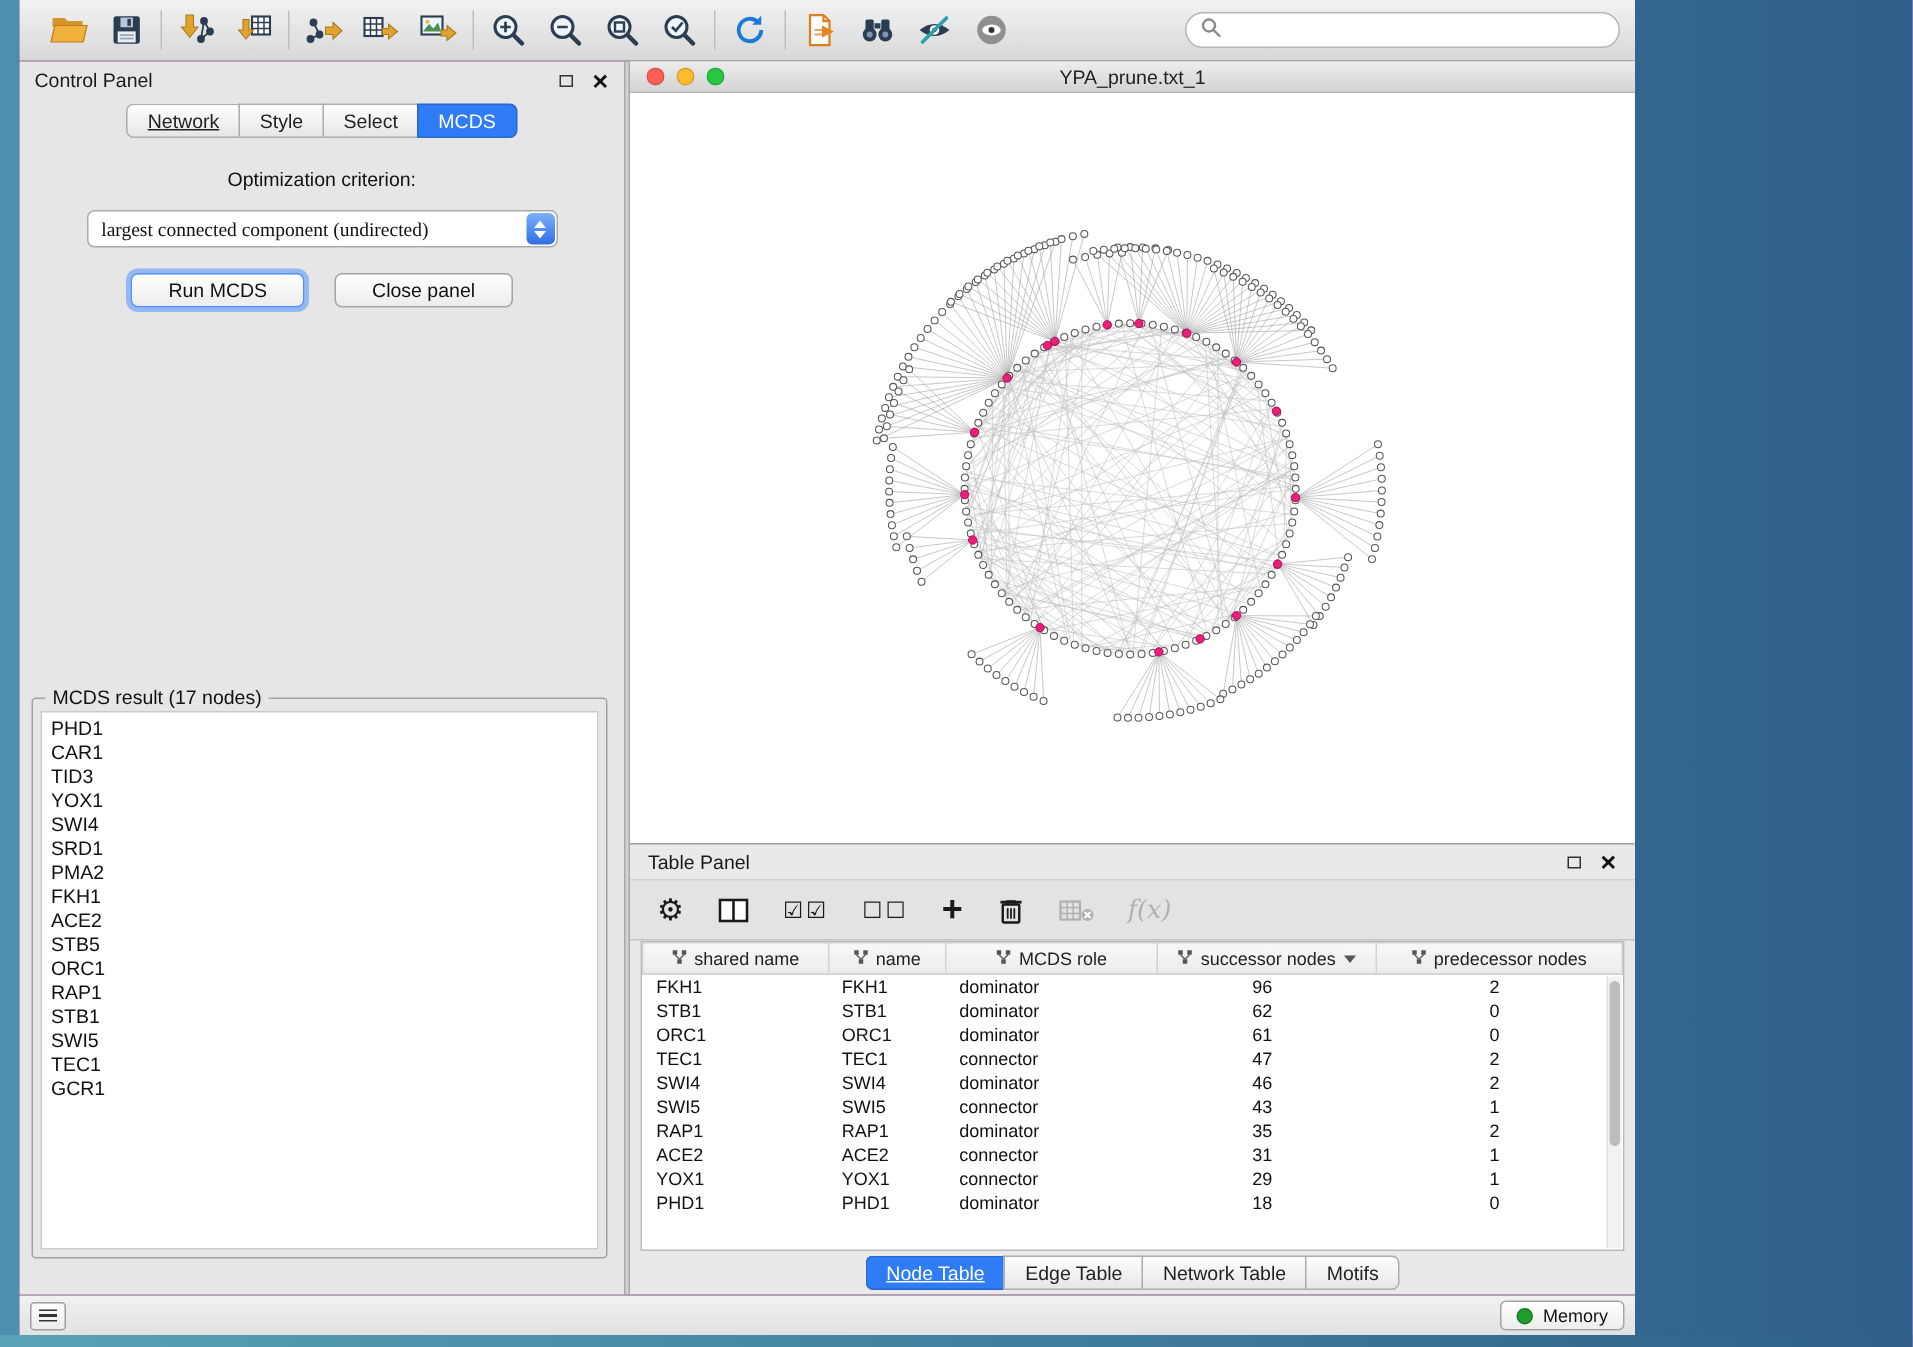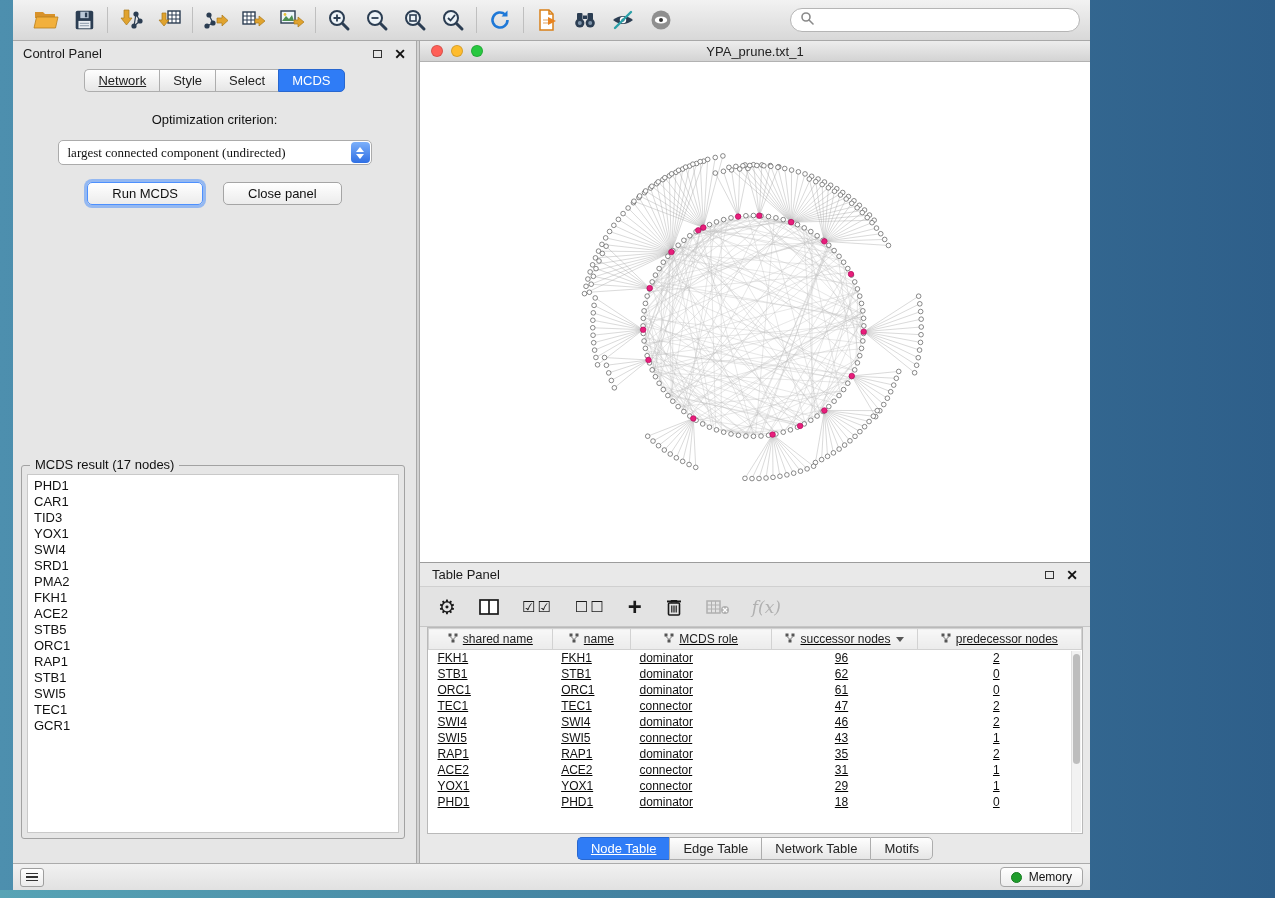--- a/index.html
+++ b/index.html
@@ -72,21 +72,21 @@
   .tp-titlebar { height:23px; display:flex; align-items:center; padding:0 12px; font-size:13px; color:#1a1a1a; }
   .tp-toolbar { height:41px; background:#e3e3e3; border-top:1px solid #d0d0d0; border-bottom:1px solid #c6c6c6;
                 display:flex; align-items:center; gap:22px; padding:0 18px; }
   .tp-ico { font-size:20px; color:#1a1a1a; display:flex; align-items:center; }
   .tp-ico.small { font-size:15px; letter-spacing:2px; }
   .tp-ico.plus { font-size:24px; font-weight:bold; }
   .tp-ico.disabled { color:#b0b0b0; }
   .tp-fx { font-family:"DejaVu Serif", serif; font-style:italic; font-size:17px; color:#b0b0b0; }
 
   .tp-tablewrap { flex:1; background:#fff; margin:0 7px; border:1px solid #b9b9b9; position:relative; overflow:hidden; }
-  table { border-collapse:collapse; table-layout:fixed;text-decoration:underline; }
+  table { border-collapse:collapse; table-layout:fixed; }
   th { background:linear-gradient(#f8f8f8,#ebebeb); border:1px solid #d2d2d2; font-weight:normal; font-size:12px;
        height:21px; padding:0 4px; color:#222; white-space:nowrap; }
   th .th-inner { display:flex; align-items:center; justify-content:center; gap:5px; }
   td { height:16px; font-size:12px; padding:0 9px; white-space:nowrap; color:#111; }
   td.num { text-align:center; padding-right:15px; }
   .caret-down { width:0; height:0; border-left:4px solid transparent; border-right:4px solid transparent; border-top:5px solid #555; display:inline-block; }
 
   .tp-scrollbar { position:absolute; top:23px; right:1px; bottom:1px; width:10px; background:#f2f2f2; border-left:1px solid #e0e0e0; }
   .tp-thumb { position:absolute; top:3px; left:1px; width:7px; height:110px; background:#bdbdbd; border-radius:4px; }
 

